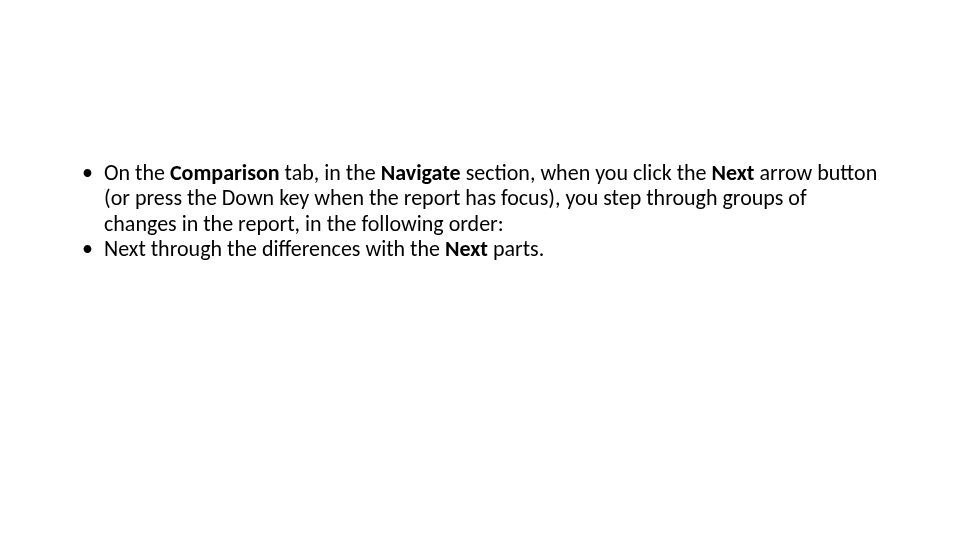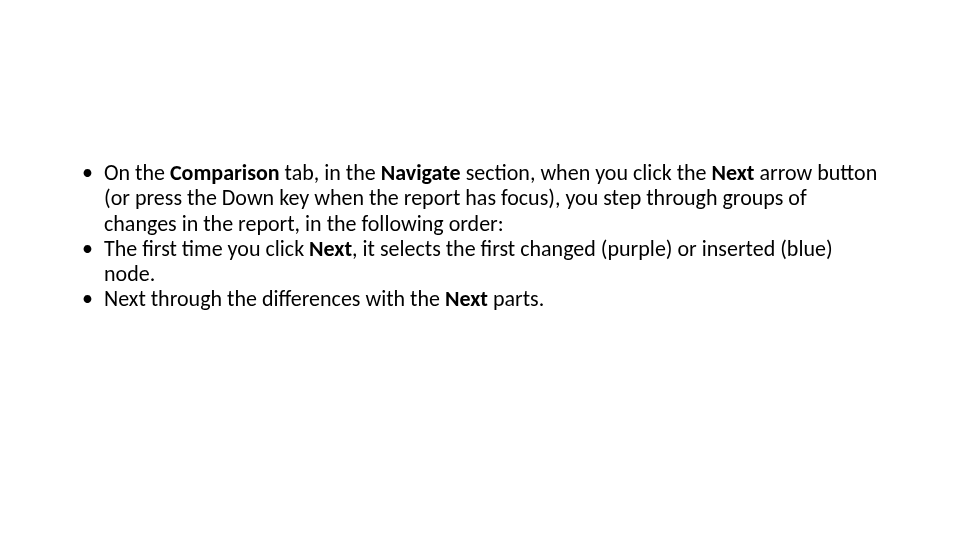--- a/index.html
+++ b/index.html
@@ -56,17 +56,16 @@
   }
   .b { font-weight: 700; }
 </style>
 </head>
 <body>
 
 <div class="slide">
   <div class="body">
     <ul class="bullets">
         <li><span>On the </span><span class="b">Comparison</span><span> tab, in the </span><span class="b">Navigate</span><span> section, when you click the </span><span class="b">Next</span><span> arrow button (or press the Down key when the report has focus), you step through groups of changes in the report, in the following order:</span></li>
-        <li><span>The first time you click </span><span class="b">Next</span><span>, it selects the first changed (purple) or inserted (blue) node.</span></li>
         <li><span>Next through the differences with the </span><span class="b">Next</span><span> parts.</span></li>
       </ul>
   </div>
 </div>
 
 </body></html>

